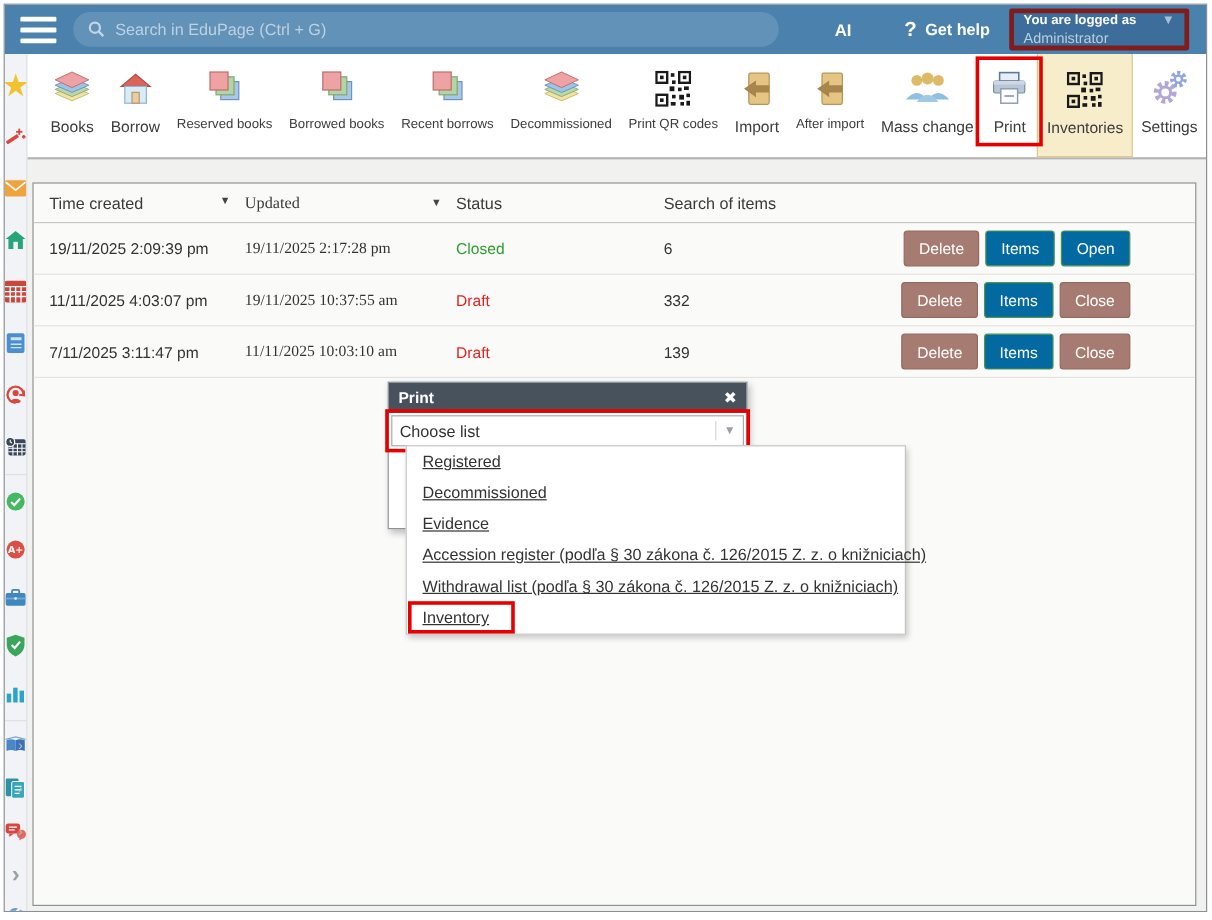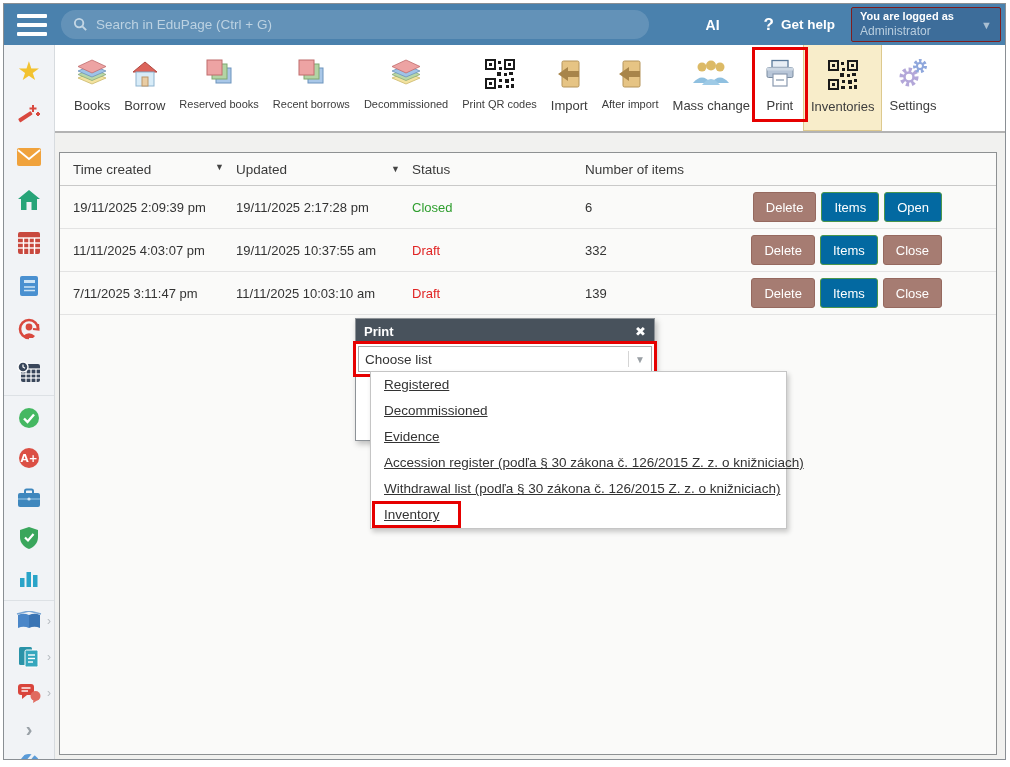--- a/index.html
+++ b/index.html
@@ -10,21 +10,21 @@
   .hdr { position:relative; height:41px; background:#4a81ad; display:flex; align-items:center; }
   .hamburger { width:30px; height:22px; margin-left:13px; display:flex; flex-direction:column; justify-content:space-between; cursor:pointer; }
   .hamburger span { display:block; height:4px; background:#fff; border-radius:1px; }
   .search { margin-left:14px; width:588px; height:29px; background:rgba(255,255,255,0.14); border-radius:15px; display:flex; align-items:center; padding:0 12px; }
   .search svg { flex:0 0 auto; }
   .search .ph { color:#bcd2e2; font-size:13.5px; margin-left:8px; }
   .hdr-right { margin-left:auto; display:flex; align-items:center; }
   .ai-btn { color:#fff; font-weight:bold; font-size:14px; margin-right:44px; cursor:pointer; }
   .help-btn { display:flex; align-items:center; color:#fff; font-weight:bold; font-size:13.5px; margin-right:16px; cursor:pointer; }
   .help-btn .q { font-size:17px; margin-right:7px; }
-  .logged { width:150px; height:35px; background:#3d6d9a; border:1px solid #7f1d1d; border-radius:2px; margin-right:4px; display:flex; align-items:center; padding:0 8px; cursor:pointer; }
+  .logged { width:150px; height:35px; background:#3d6d9a; border:4px solid #7f1d1d; border-radius:2px; margin-right:14px; display:flex; padding:0 8px; cursor:pointer; }
   .logged .txts { flex:1; line-height:1.25; }
   .logged .lbl { color:#fff; font-weight:bold; font-size:11px; }
   .logged .usr { color:#b9cedf; font-size:12px; }
   .logged .chev { color:#a9bfd2; font-size:11px; }
 
   
   .app-body { display:flex; height:716px; }
   .sidebar { width:51px; background:#f1f3f6; border-right:1px solid #d7dbdf; display:flex; flex-direction:column; align-items:center; padding-top:4px; overflow:hidden; }
   .sb-item { height:43px; display:flex; align-items:center; justify-content:center; width:100%; position:relative; cursor:pointer; flex:0 0 auto; }
   .sb-item.sm { height:40px; }
@@ -45,21 +45,21 @@
   .tb-item.selected { background:#f8edca; border:1px solid #ddc98e; border-top:none; padding-top:11px; }
   .red-box { position:absolute; border:3px solid #e60000; z-index:30; pointer-events:none; }
   .tb-redbox { left:-5px; right:-5px; top:2px; bottom:9px; }
 
   
   .content { flex:1; background:#f1f1ef; position:relative; }
   .panel { position:absolute; left:4px; top:19px; right:8px; bottom:6px; background:#fafaf9; border:1px solid #8e9193; }
   .thead { display:flex; height:33px; align-items:center; border-bottom:1px solid #c9c9c9; font-size:13.5px; color:#3a3a3a; }
   .trow { display:flex; height:43px; align-items:center; border-bottom:1px solid #e3e3e3; font-size:13px; color:#333; }
   .c1 { width:176px; padding-left:13px; display:flex; align-items:flex-start; justify-content:space-between; }
-  .c2 { width:176px; display:flex; align-items:center; justify-content:space-between; }
+  .c2 { width:176px; display:flex; align-items:center; justify-content:space-between;font-family:Liberation Serif, serif; }
   .c3 { width:173px; }
   .c4 { flex:1; }
   .trow .c1, .trow .c2 { justify-content:flex-start; }
   .sort { font-size:9px; color:#444; margin-right:12px; cursor:pointer; }
   .actions { display:flex; gap:5px; margin-right:54px; }
   .btn { height:30px; border-radius:3px; color:#fff; font-size:13px; padding:0 12px; display:flex; align-items:center; cursor:pointer; border:1px solid transparent; }
   .btn-brown { background:#a67c72; border-color:#95695f; }
   .btn-green { background:#0369a1; border-color:#4c964c; }
 
   
@@ -296,20 +296,30 @@
           <div class="ticon">
               <svg width="34" height="32" viewBox="0 0 34 32">
                 <rect x="14" y="10" width="15" height="15" fill="#a9c7e8" stroke="#6d94bd" stroke-width="1"></rect>
                 <rect x="10" y="6" width="15" height="15" fill="#b3d4a4" stroke="#7fa871" stroke-width="1"></rect>
                 <rect x="5" y="2" width="15" height="15" fill="#eda3a3" stroke="#c06c6c" stroke-width="1"></rect>
               </svg>
             </div>
           <div class="tlabel">Reserved books</div>
         </div>
 
+        <div class="tb-item small">
+          <div class="ticon">
+              <svg width="34" height="32" viewBox="0 0 34 32">
+                <rect x="14" y="10" width="15" height="15" fill="#a9c7e8" stroke="#6d94bd" stroke-width="1"></rect>
+                <rect x="10" y="6" width="15" height="15" fill="#b3d4a4" stroke="#7fa871" stroke-width="1"></rect>
+                <rect x="5" y="2" width="15" height="15" fill="#eda3a3" stroke="#c06c6c" stroke-width="1"></rect>
+              </svg>
+            </div>
+          <div class="tlabel">Borrowed books</div>
+        </div>
 
         <div class="tb-item small">
           <div class="ticon">
               <svg width="34" height="32" viewBox="0 0 34 32">
                 <rect x="14" y="10" width="15" height="15" fill="#a9c7e8" stroke="#6d94bd" stroke-width="1"></rect>
                 <rect x="10" y="6" width="15" height="15" fill="#b3d4a4" stroke="#7fa871" stroke-width="1"></rect>
                 <rect x="5" y="2" width="15" height="15" fill="#eda3a3" stroke="#c06c6c" stroke-width="1"></rect>
               </svg>
             </div>
           <div class="tlabel">Recent borrows</div>
@@ -448,21 +458,21 @@
           <div class="thead">
             <div class="c1">
                 <span>Time created</span>
                 <span class="sort">▼</span>
               </div>
             <div class="c2">
                 <span>Updated</span>
                 <span class="sort">▼</span>
               </div>
             <div class="c3">Status</div>
-            <div class="c4">Number of items</div>
+            <div class="c4">Search of items</div>
           </div>
 
           <div class="trow">
             <div class="c1">19/11/2025 2:09:39 pm</div>
             <div class="c2">19/11/2025 2:17:28 pm</div>
             <div class="c3" style="color: rgb(46, 158, 46);">Closed</div>
             <div class="c4">6</div>
             <div class="actions">
               <div class="btn btn-brown">Delete</div>
               <div class="btn btn-green">Items</div>

